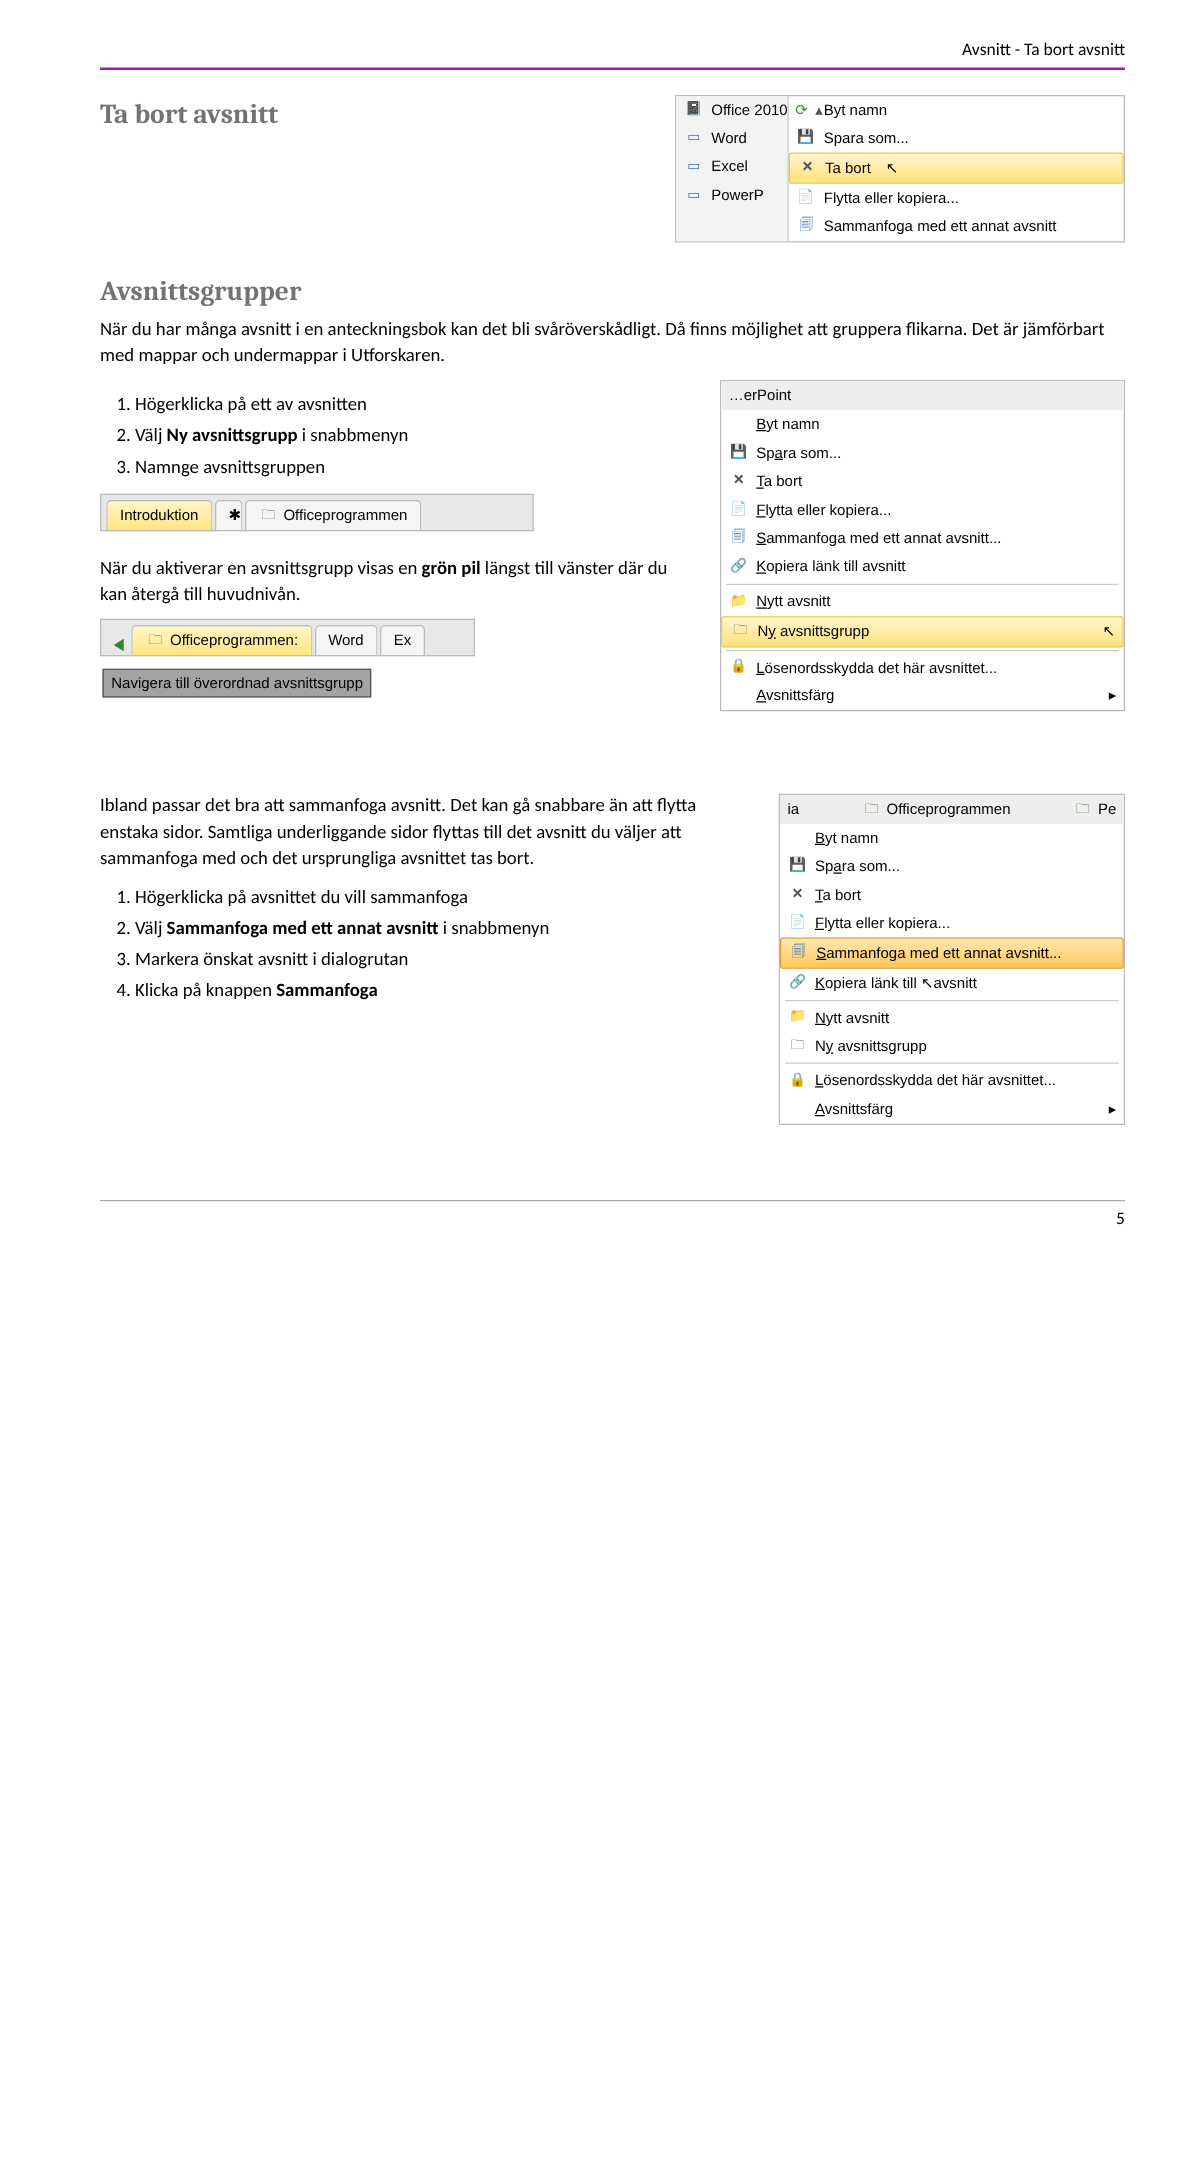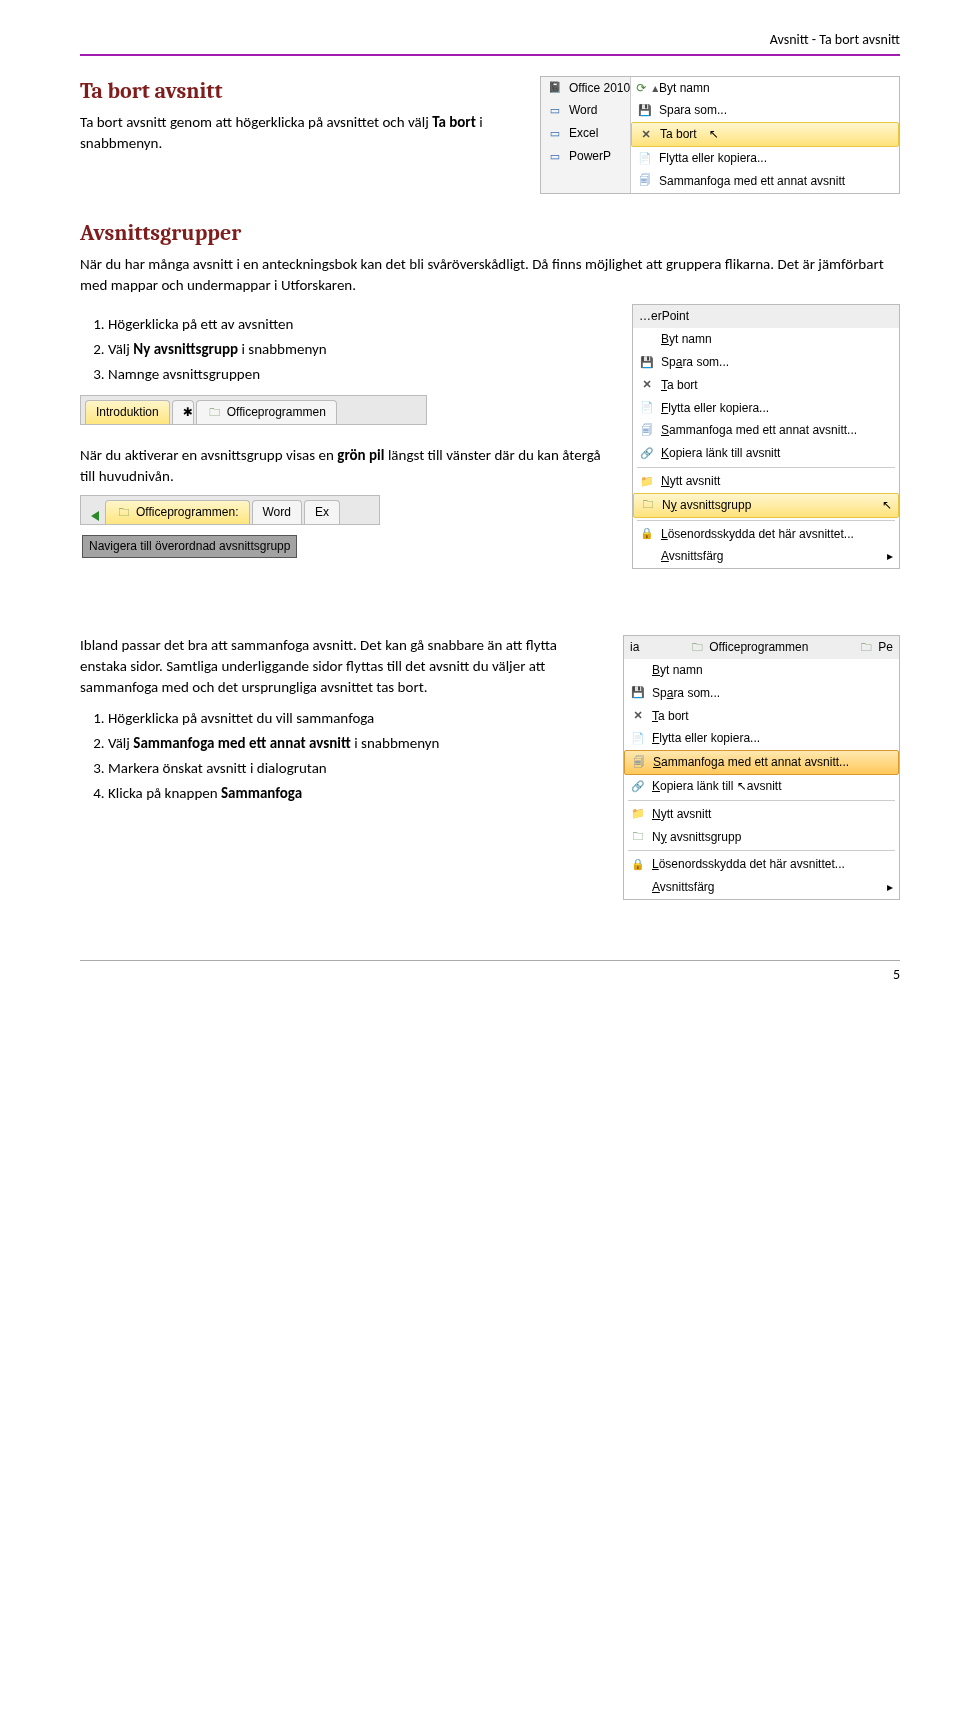--- a/index.html
+++ b/index.html
@@ -13,21 +13,21 @@
     line-height: 1.4;
   }
   .header-line {
     text-align: right;
     font-size: 14px;
     border-bottom: 2px solid #a21caf;
     padding-bottom: 4px;
     margin-bottom: 20px;
   }
   h2.section-title {
-    color: #7f1d1d;
+    color: #737373;
     font-family: Cambria, Georgia, serif;
     font-size: 22px;
     font-weight: bold;
     margin-bottom: 6px;
   }
   .two-col {
     display: flex;
     gap: 20px;
     margin-bottom: 24px;
     align-items: flex-start;
@@ -147,23 +147,20 @@
 
 
 <div class="header-line">
   <span>Avsnitt - Ta bort avsnitt</span>
 </div>
 
 
 <div class="two-col">
   <div class="left">
     <h2 class="section-title">Ta bort avsnitt</h2>
-    <p class="body">
-      <span>Ta bort avsnitt genom att högerklicka på avsnittet och välj </span><b>Ta bort</b><span> i snabbmenyn.</span>
-    </p>
   </div>
   <div class="right" style="width:360px;">
     <div class="shot" style="display:flex;">
       <div style="width:90px; border-right:1px solid #ccc; background:#f3f3f3;">
         <div class="shot-row">
             <span class="ico i-book">📓</span>
             <span style="font-weight:normal;">Office 2010</span>
             <span style="margin-left:auto;color:#4a8c3a">⟳</span>
             <span style="color:#555;">▴</span>
           </div>
@@ -241,21 +238,21 @@
             <span class="ico i-tiny-group">🗀</span>
             <span>Officeprogrammen:</span>
           </div>
         <div class="tab">Word</div>
         <div class="tab">Ex</div>
       </div>
       <div class="tooltip-box">Navigera till överordnad avsnittsgrupp</div>
     </div>
   </div>
 
-  <div class="right" style="width:268px;">
+  <div class="right" style="width:324px;">
     <div class="shot">
       <div class="shot-row" style="background:#eee;">
           <span>…erPoint</span>
         </div>
       <div class="shot-row">
           <span class="ico"></span>
           <span><span class="undl">B</span>yt namn</span>
         </div>
       <div class="shot-row">
           <span class="ico i-save">💾</span>

